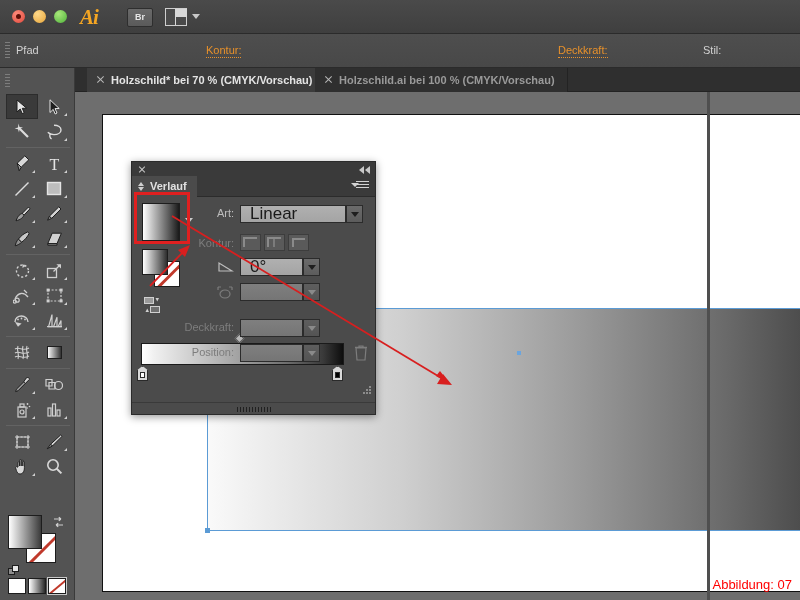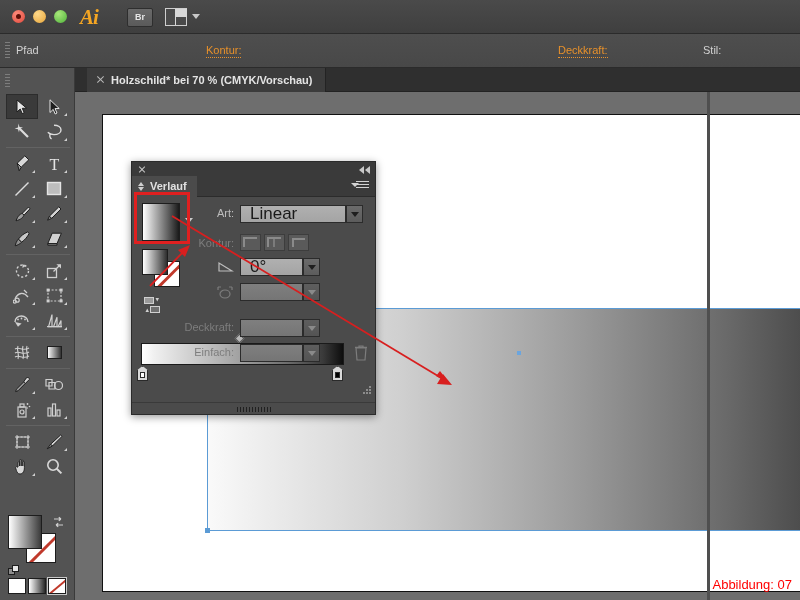--- a/index.html
+++ b/index.html
@@ -470,20 +470,24 @@
       </div>
 
     <div class="round-btn" style="left:772px; top:42px;"></div>
   </div>
 
   <div class="tabbar">
     <div class="tab active" style="left:12px;">
       <span class="tab-close"></span>
       <span>Holzschild* bei 70 % (CMYK/Vorschau)</span>
     </div>
+    <div class="tab inactive" style="left:240px;">
+      <span class="tab-close"></span>
+      <span>Holzschild.ai bei 100 % (CMYK/Vorschau)</span>
+    </div>
   </div>
 
   <div class="canvas-area">
     <div class="artboard">
       <div class="artwork"></div>
 
       <div class="sel-edge" style="left:104px; top:193px; width:600px; height:1px;"></div>
       <div class="sel-edge" style="left:104px; top:193px; width:1px; height:223px;"></div>
       <div class="sel-edge" style="left:104px; top:415px; width:600px; height:1px;"></div>
       <div class="sel-handle" style="left:102px; top:413px;"></div>
@@ -888,21 +892,21 @@
           <path d="M1 3.4 L13 3.4 M5 4 L5 2 L9 2 L9 4" stroke="#7d7d7d" stroke-width="1.2" fill="none"></path>
         </svg>
       </div>
 
       <div class="p-label dim" style="left:24px; top:124px; width:78px;">Deckkraft:</div>
       <div class="p-field disabled" style="left:108px; top:122px; width:63px;"></div>
       <div class="p-caret disabled" style="left:171px; top:122px;">
           <div class="tri-down"></div>
         </div>
 
-      <div class="p-label dim" style="left:24px; top:149px; width:78px;">Einfach:</div>
+      <div class="p-label dim" style="left:24px; top:149px; width:78px;">Position:</div>
       <div class="p-field disabled" style="left:108px; top:147px; width:63px;"></div>
       <div class="p-caret disabled" style="left:171px; top:147px;">
           <div class="tri-down"></div>
         </div>
 
       <div class="panel-resize" style="right:4px; bottom:20px;">
         <i style="right:0; top:6px;"></i>
           <i style="right:3px; top:6px;"></i>
           <i style="right:6px; top:6px;"></i>
         <i style="right:0; top:3px;"></i>

